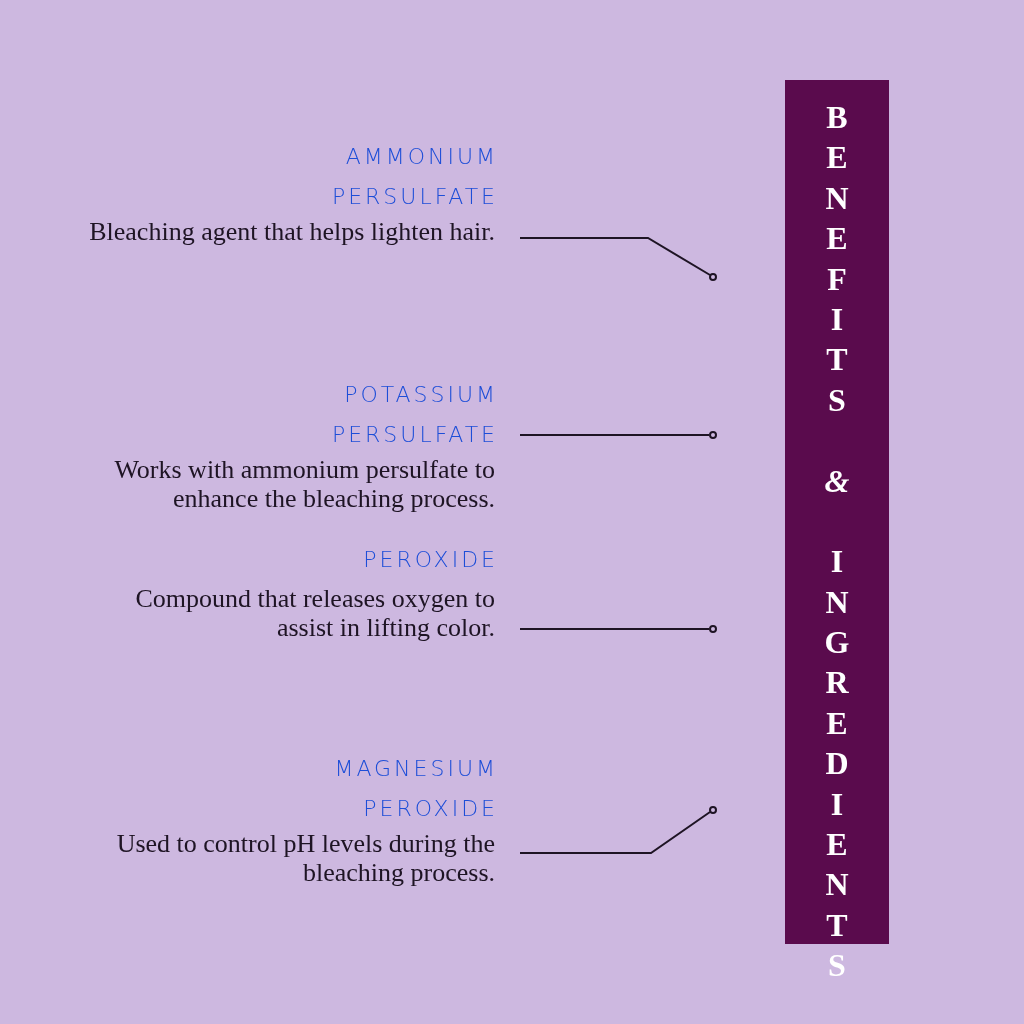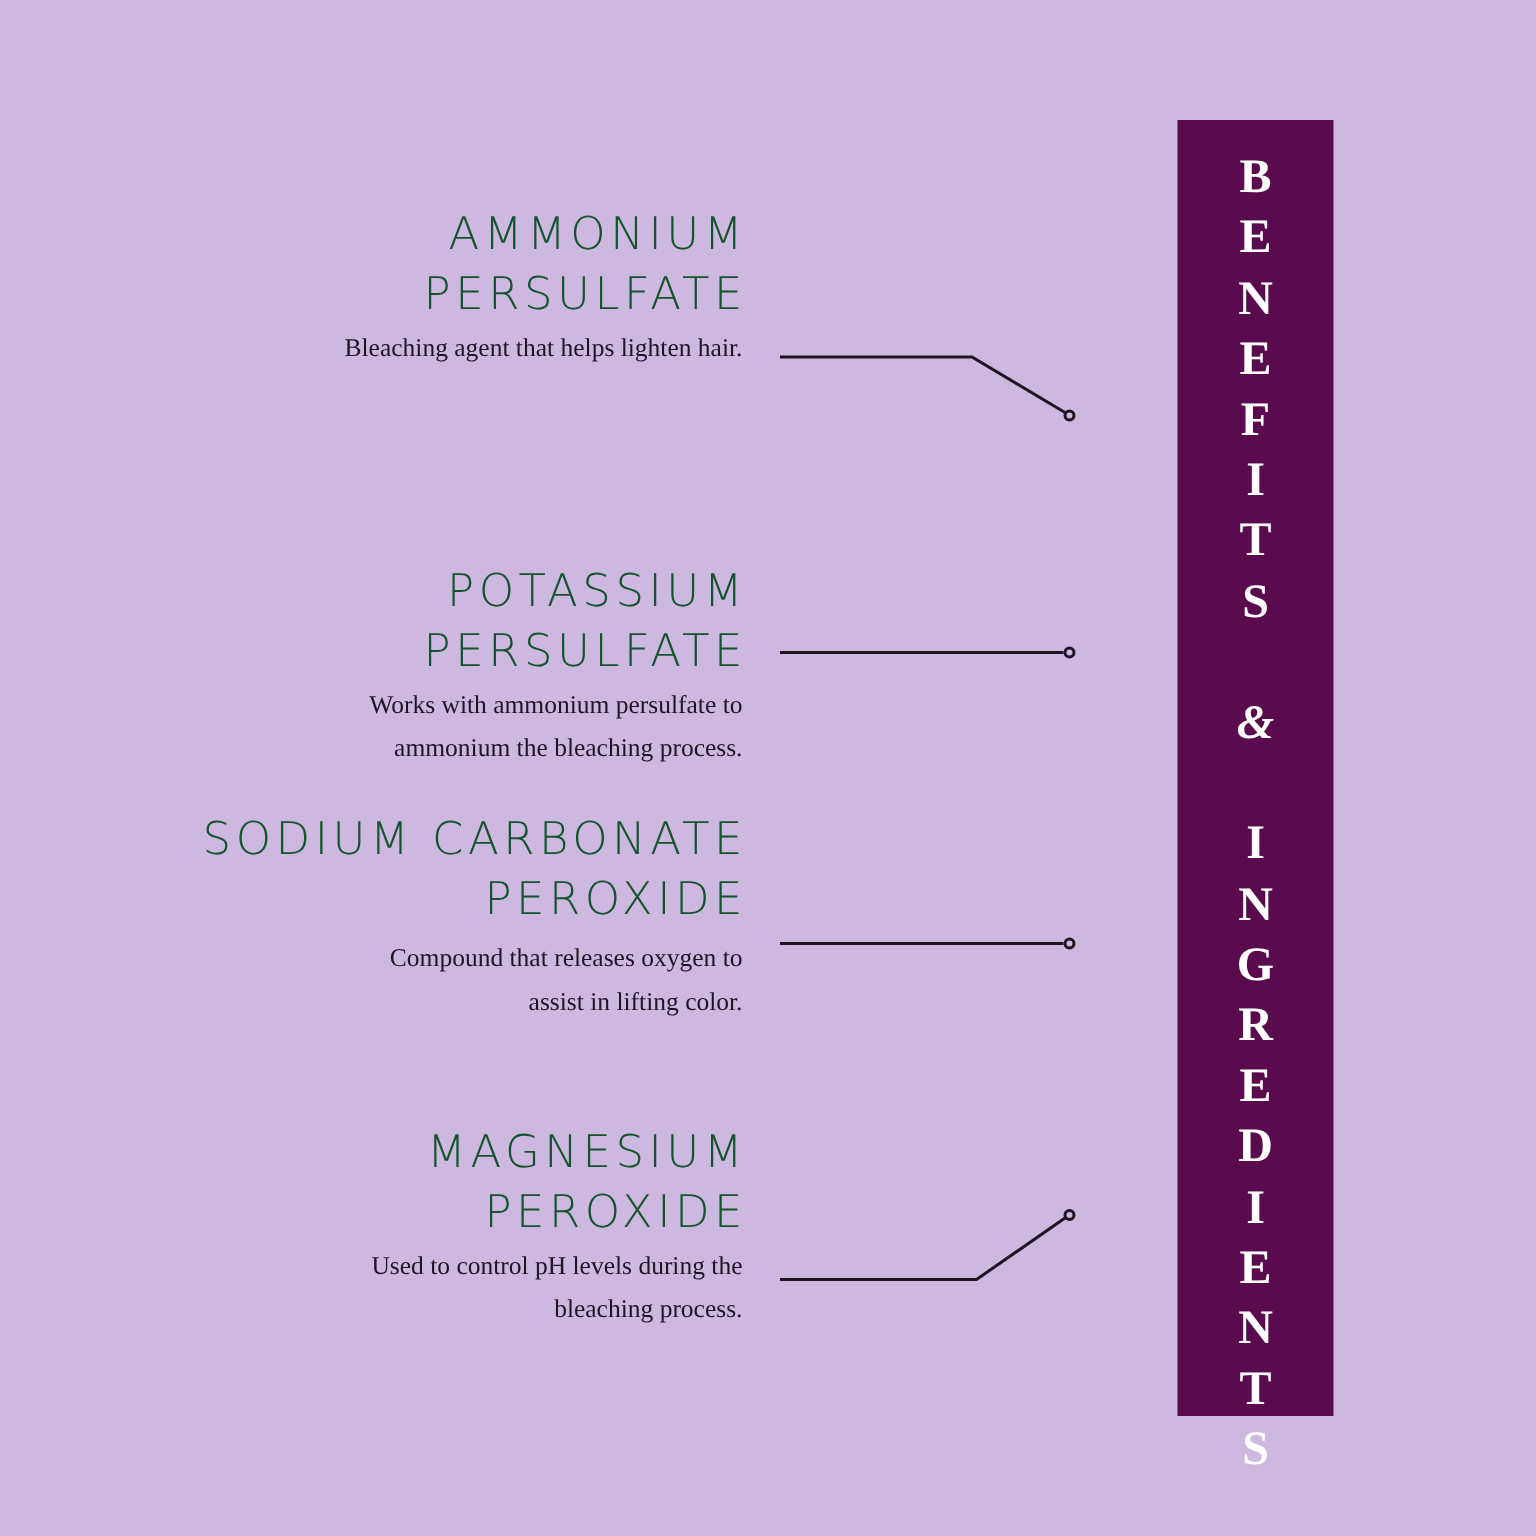--- a/index.html
+++ b/index.html
@@ -5,29 +5,29 @@
     html, body { margin: 0; padding: 0; }
     body {
       width: 1024px; height: 1024px; overflow: hidden;
       background: #cdb8e0;
       position: relative;
     }
     .item { position: absolute; right: 529px; text-align: right; color: #1e1424; }
     .title {
       font-family: "DejaVu Sans", sans-serif;
       font-weight: 300;
-      font-size: 30px;
+      font-size: 22px;
       letter-spacing: 3px;
       line-height: 40px;
       margin-right: -3px;
-      color: #14532d;
+      color: #1d4ed8;
     }
     .desc {
       font-family: "Liberation Serif", serif;
-      font-size: 17px;
+      font-size: 26px;
       line-height: 29px;
       color: #1e1424;
     }
     .connectors { position: absolute; left: 0; top: 0; width: 1024px; height: 1024px; }
     .bar {
       position: absolute; left: 785px; top: 80px; width: 104px; height: 864px;
       background: #5a0b4d;
     }
     .bar-letters {
       position: absolute; left: 0; top: 17px; width: 104px;
@@ -46,25 +46,24 @@
 <div class="item" style="top:137px;">
   <div class="title">AMMONIUM</div>
   <div class="title">PERSULFATE</div>
   <div class="desc">Bleaching agent that helps lighten hair.</div>
 </div>
 
 <div class="item" style="top:375px;">
   <div class="title">POTASSIUM</div>
   <div class="title">PERSULFATE</div>
   <div class="desc">Works with ammonium persulfate to</div>
-  <div class="desc">ammonium the bleaching process.</div>
+  <div class="desc">enhance the bleaching process.</div>
 </div>
 
 <div class="item" style="top:540px;">
-  <div class="title">SODIUM CARBONATE</div>
   <div class="title">PEROXIDE</div>
   <div class="desc" style="margin-top:4px;">Compound that releases oxygen to</div>
   <div class="desc">assist in lifting color.</div>
 </div>
 
 <div class="item" style="top:749px;">
   <div class="title">MAGNESIUM</div>
   <div class="title">PEROXIDE</div>
   <div class="desc">Used to control pH levels during the</div>
   <div class="desc">bleaching process.</div>

